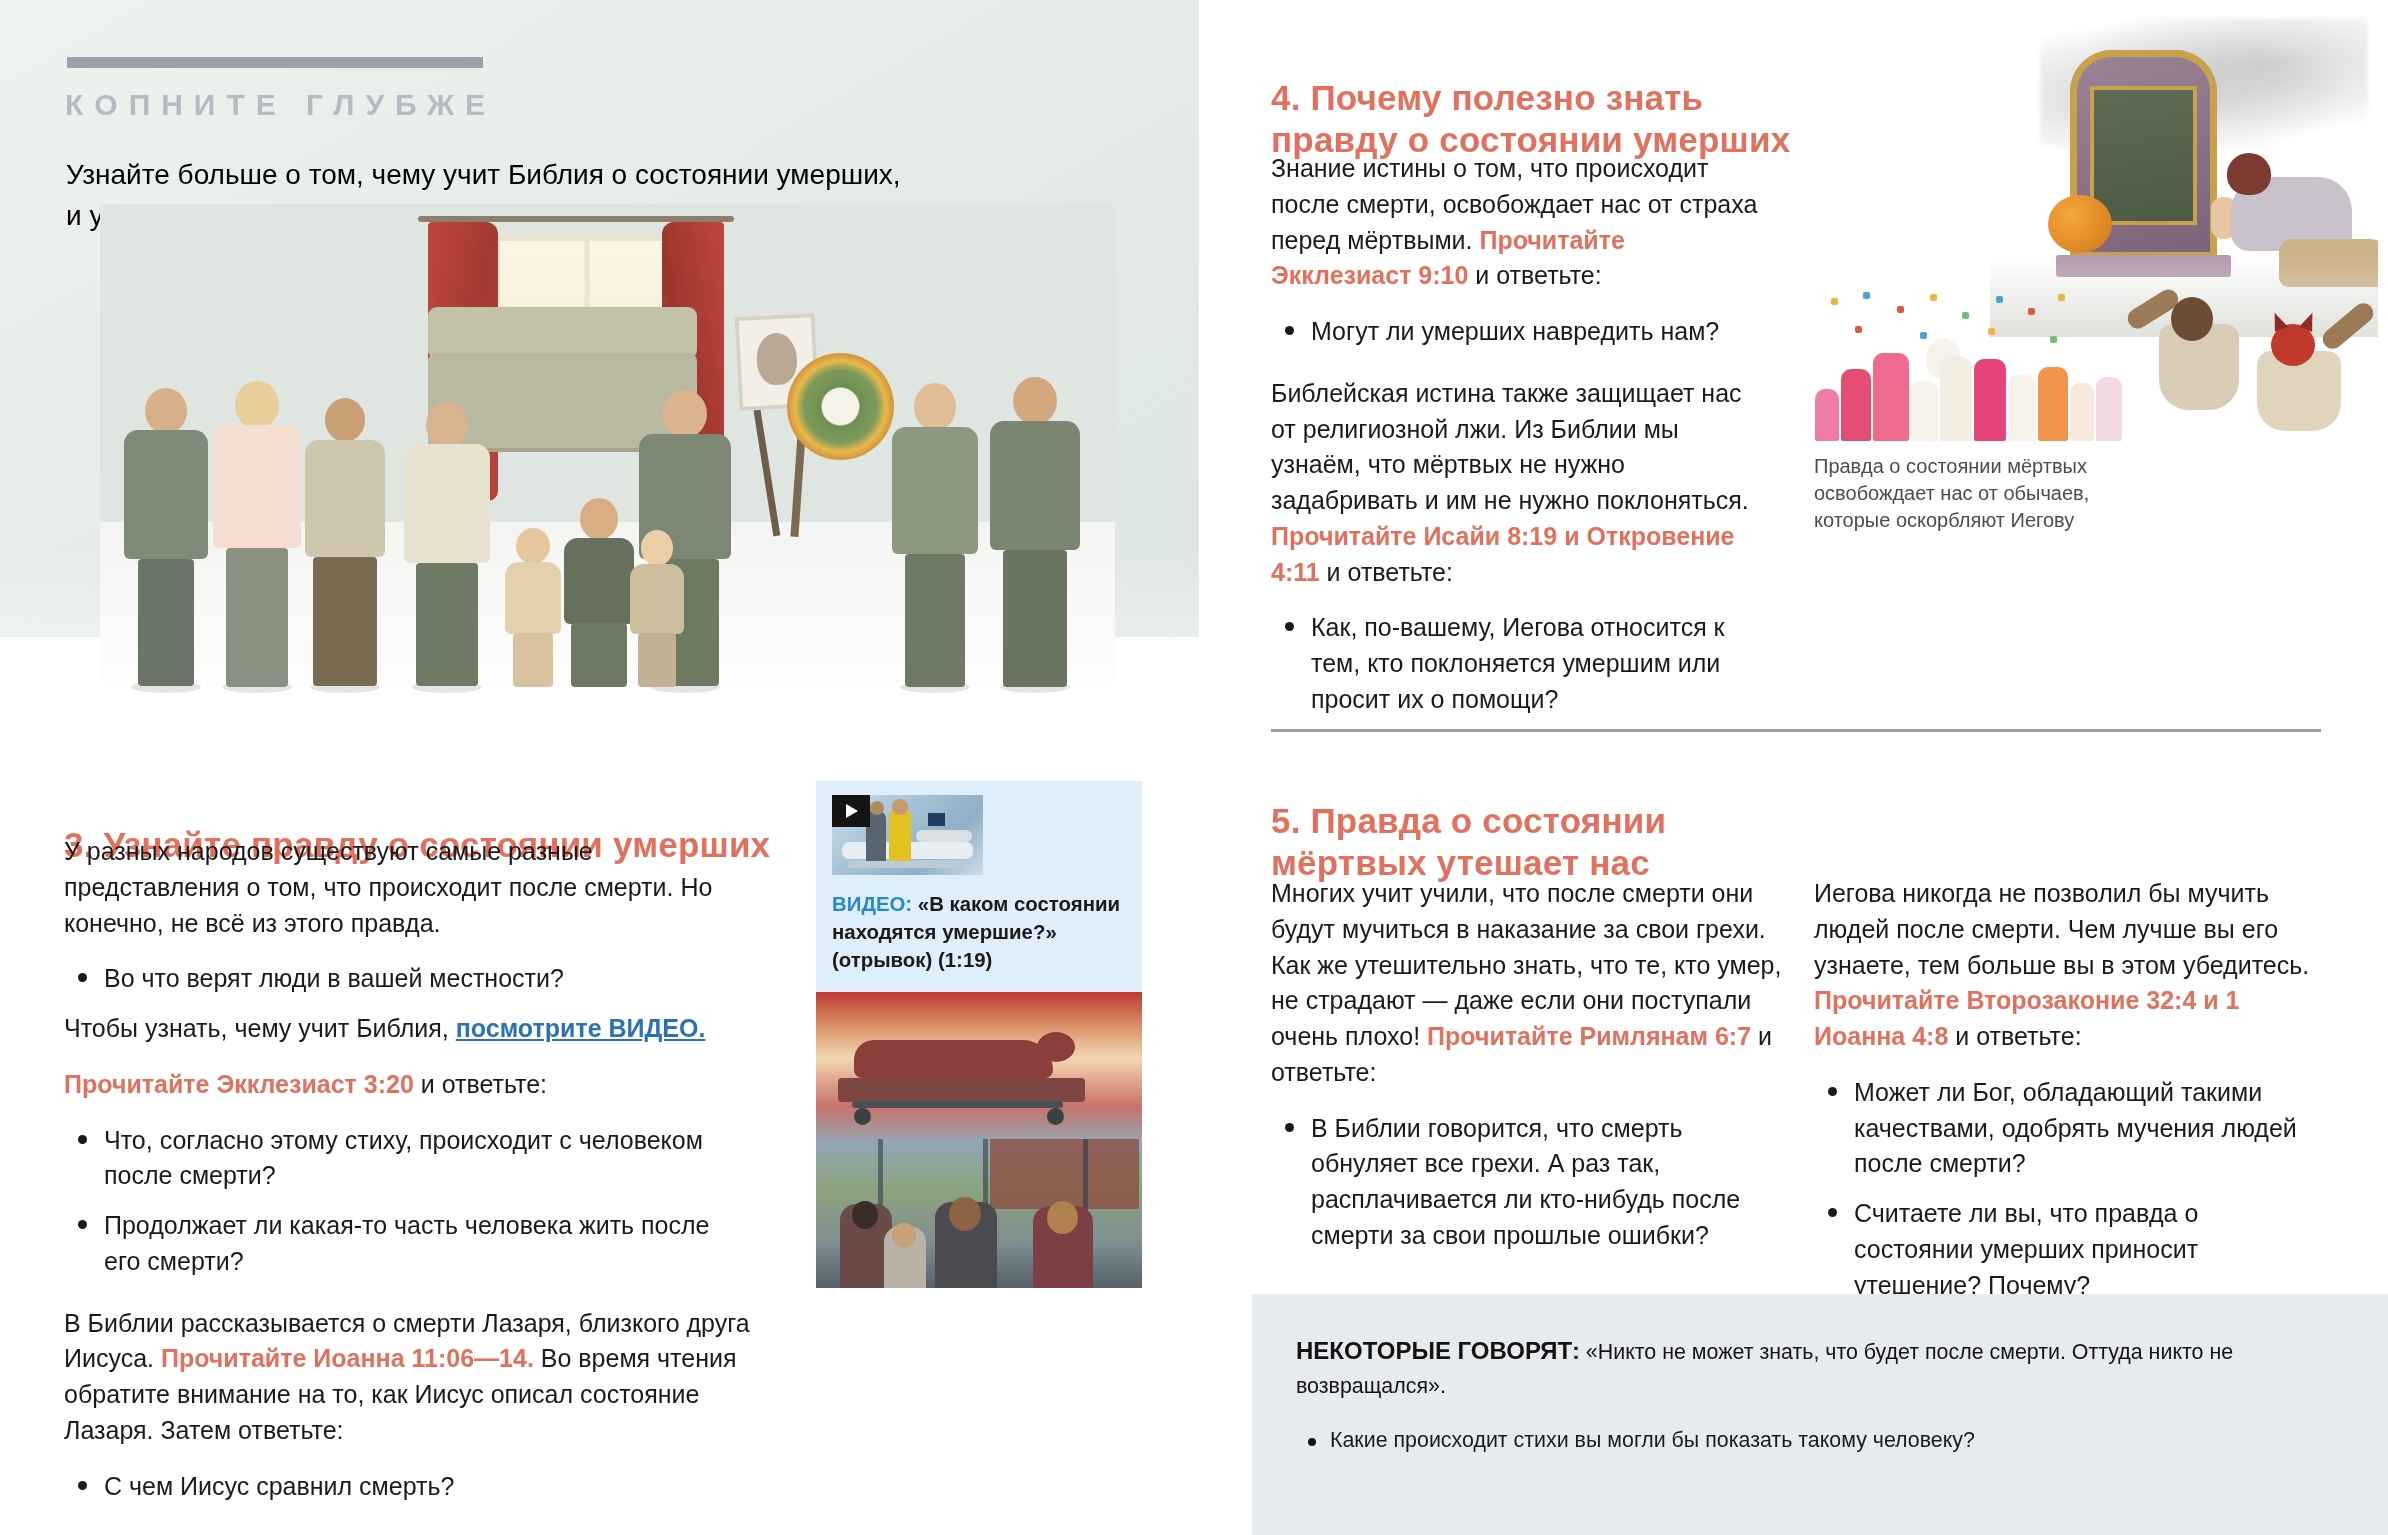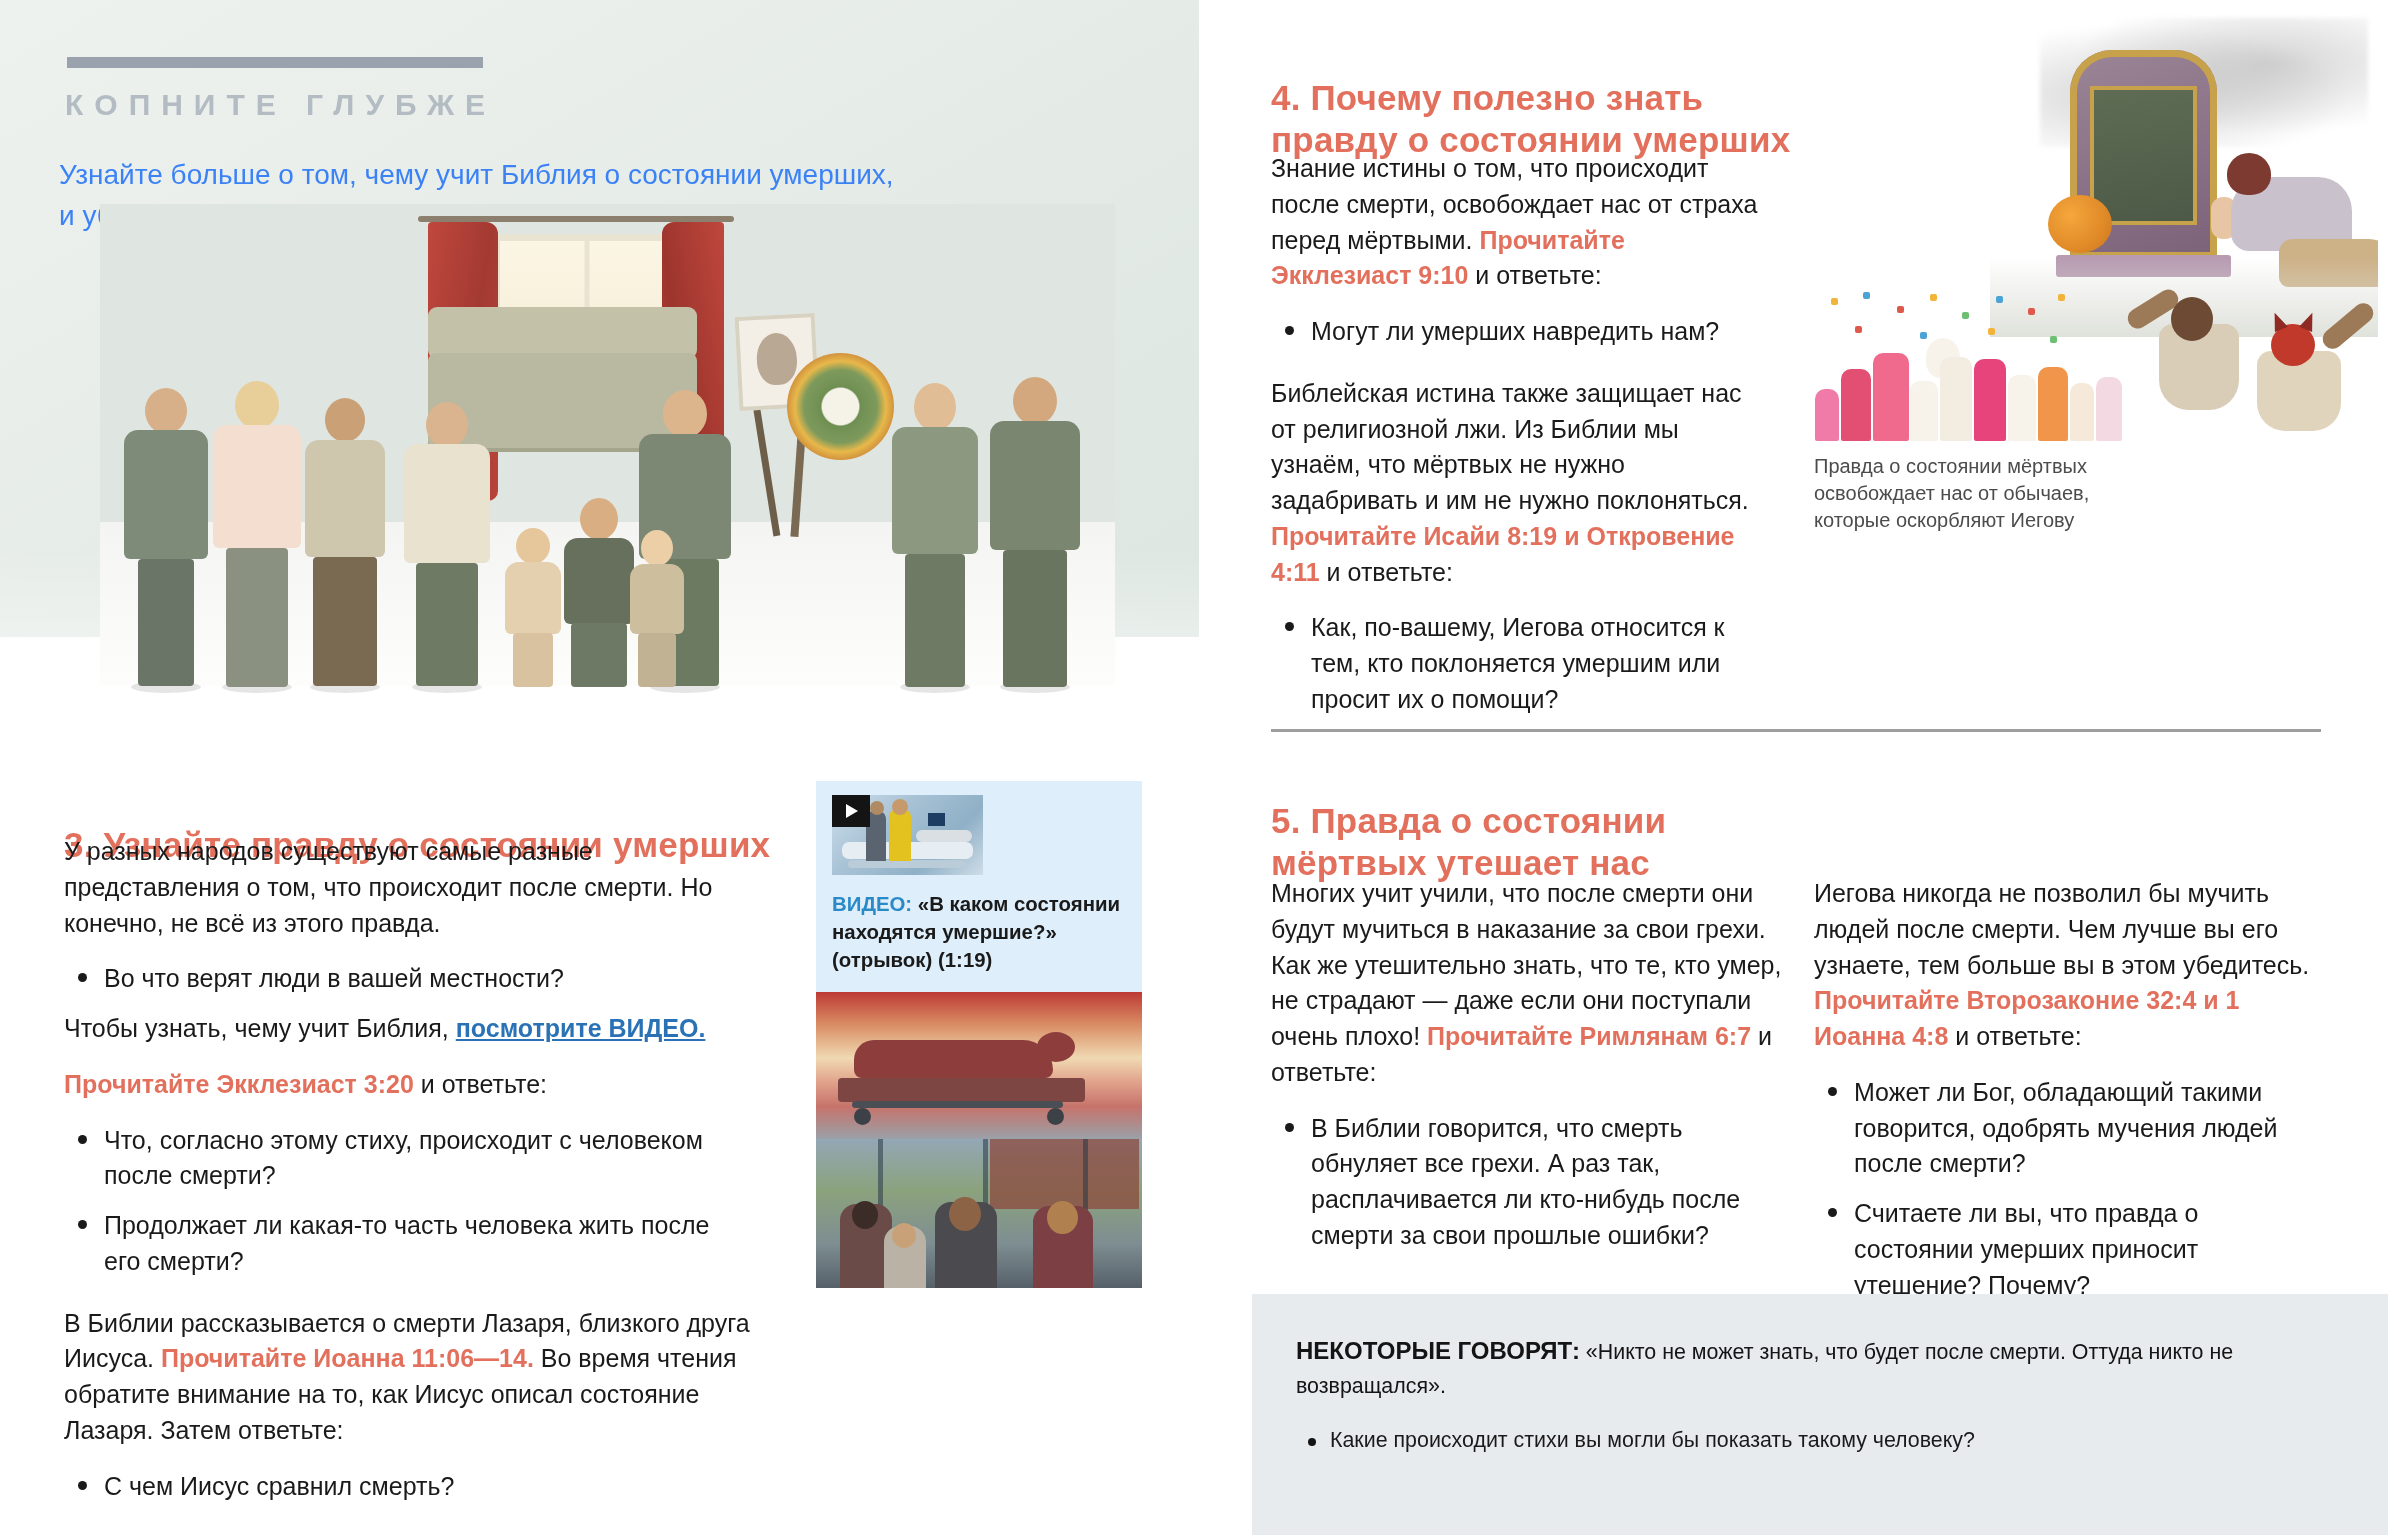--- a/index.html
+++ b/index.html
@@ -25,22 +25,22 @@
 
   
   .kicker-rule{
     position:absolute;left:67px;top:57px;width:416px;height:11px;background:#9aa3ad;
   }
   .kicker{
     position:absolute;left:65px;top:88px;
     font-size:30px;letter-spacing:11px;font-weight:700;color:#b4bcc3;
   }
   .lede{
-    position:absolute;left:59px;top:154px;width:995px;
-    font-size:28px;line-height:1.48;color:#3b82f6;
+    position:absolute;left:66px;top:154px;width:995px;
+    font-size:28px;line-height:1.48;color:#000000;
   }
 
   
   .funeral{
     position:absolute;left:100px;top:204px;width:1015px;height:483px;
   }
   .fn-wall{
     position:absolute;left:0;top:0;width:100%;height:318px;
     background:#dfe6e1;
   }
@@ -467,21 +467,21 @@
     <ul class="bul">
       <li>В Библии говорится, что смерть обнуляет все грехи. А раз так, расплачивается ли кто-нибудь после смерти за свои прошлые ошибки?</li>
     </ul>
   </div>
 
   <div class="col5b body-txt">
     <p class="tp">
       <span>Иегова никогда не позволил бы мучить людей после смерти. Чем лучше вы его узнаете, тем больше вы в этом убедитесь. </span><span class="ref">Прочитайте Второзаконие 32:4 и 1 Иоанна 4:8</span><span> и ответьте:</span>
     </p>
     <ul class="bul">
-      <li>Может ли Бог, обладающий такими говорится, одобрять мучения людей после смерти?</li>
+      <li>Может ли Бог, обладающий такими качествами, одобрять мучения людей после смерти?</li>
       <li>Считаете ли вы, что правда о состоянии умерших приносит утешение? Почему?</li>
     </ul>
   </div>
 
   <div class="saybox">
     <div class="say-inner">
       <div class="say-head">
         <b>НЕКОТОРЫЕ ГОВОРЯТ:</b><span class="q"> «Никто не может знать, что будет после смерти. Оттуда никто не возвращался».</span>
       </div>
       <ul class="say-list">

